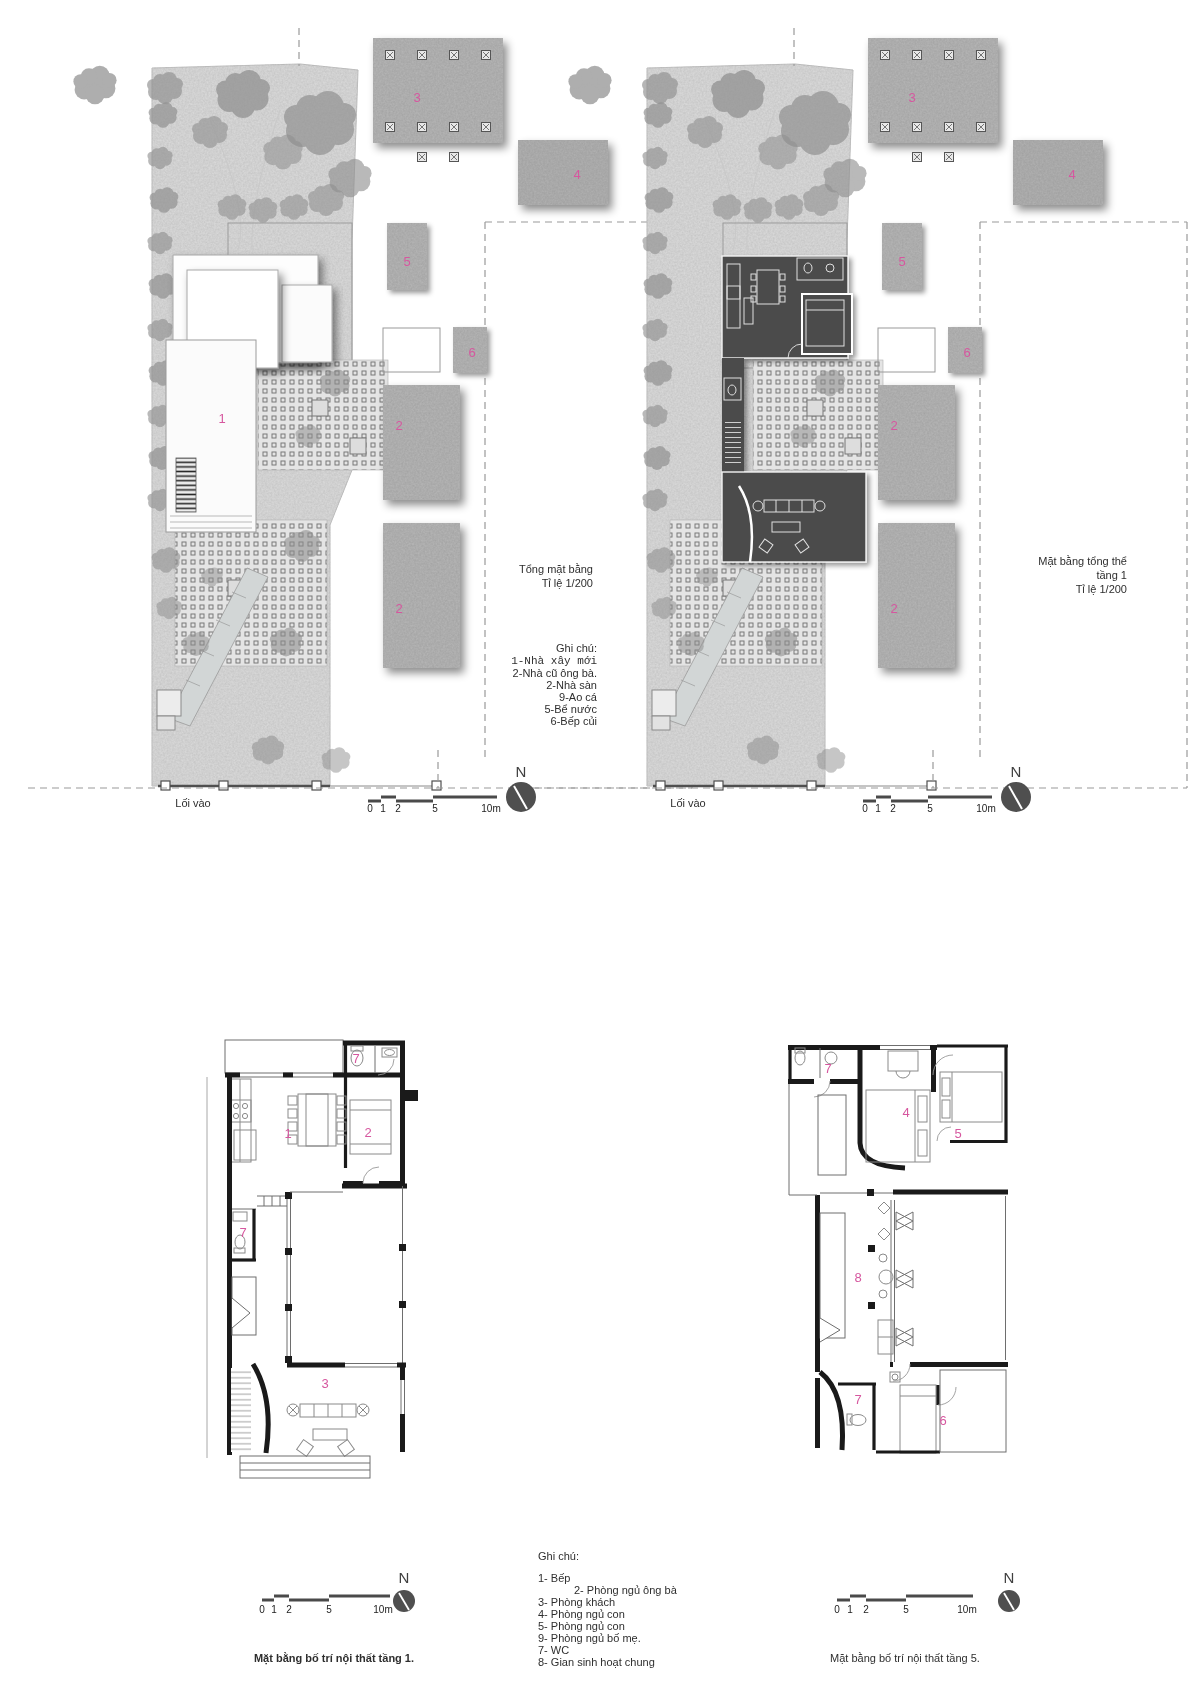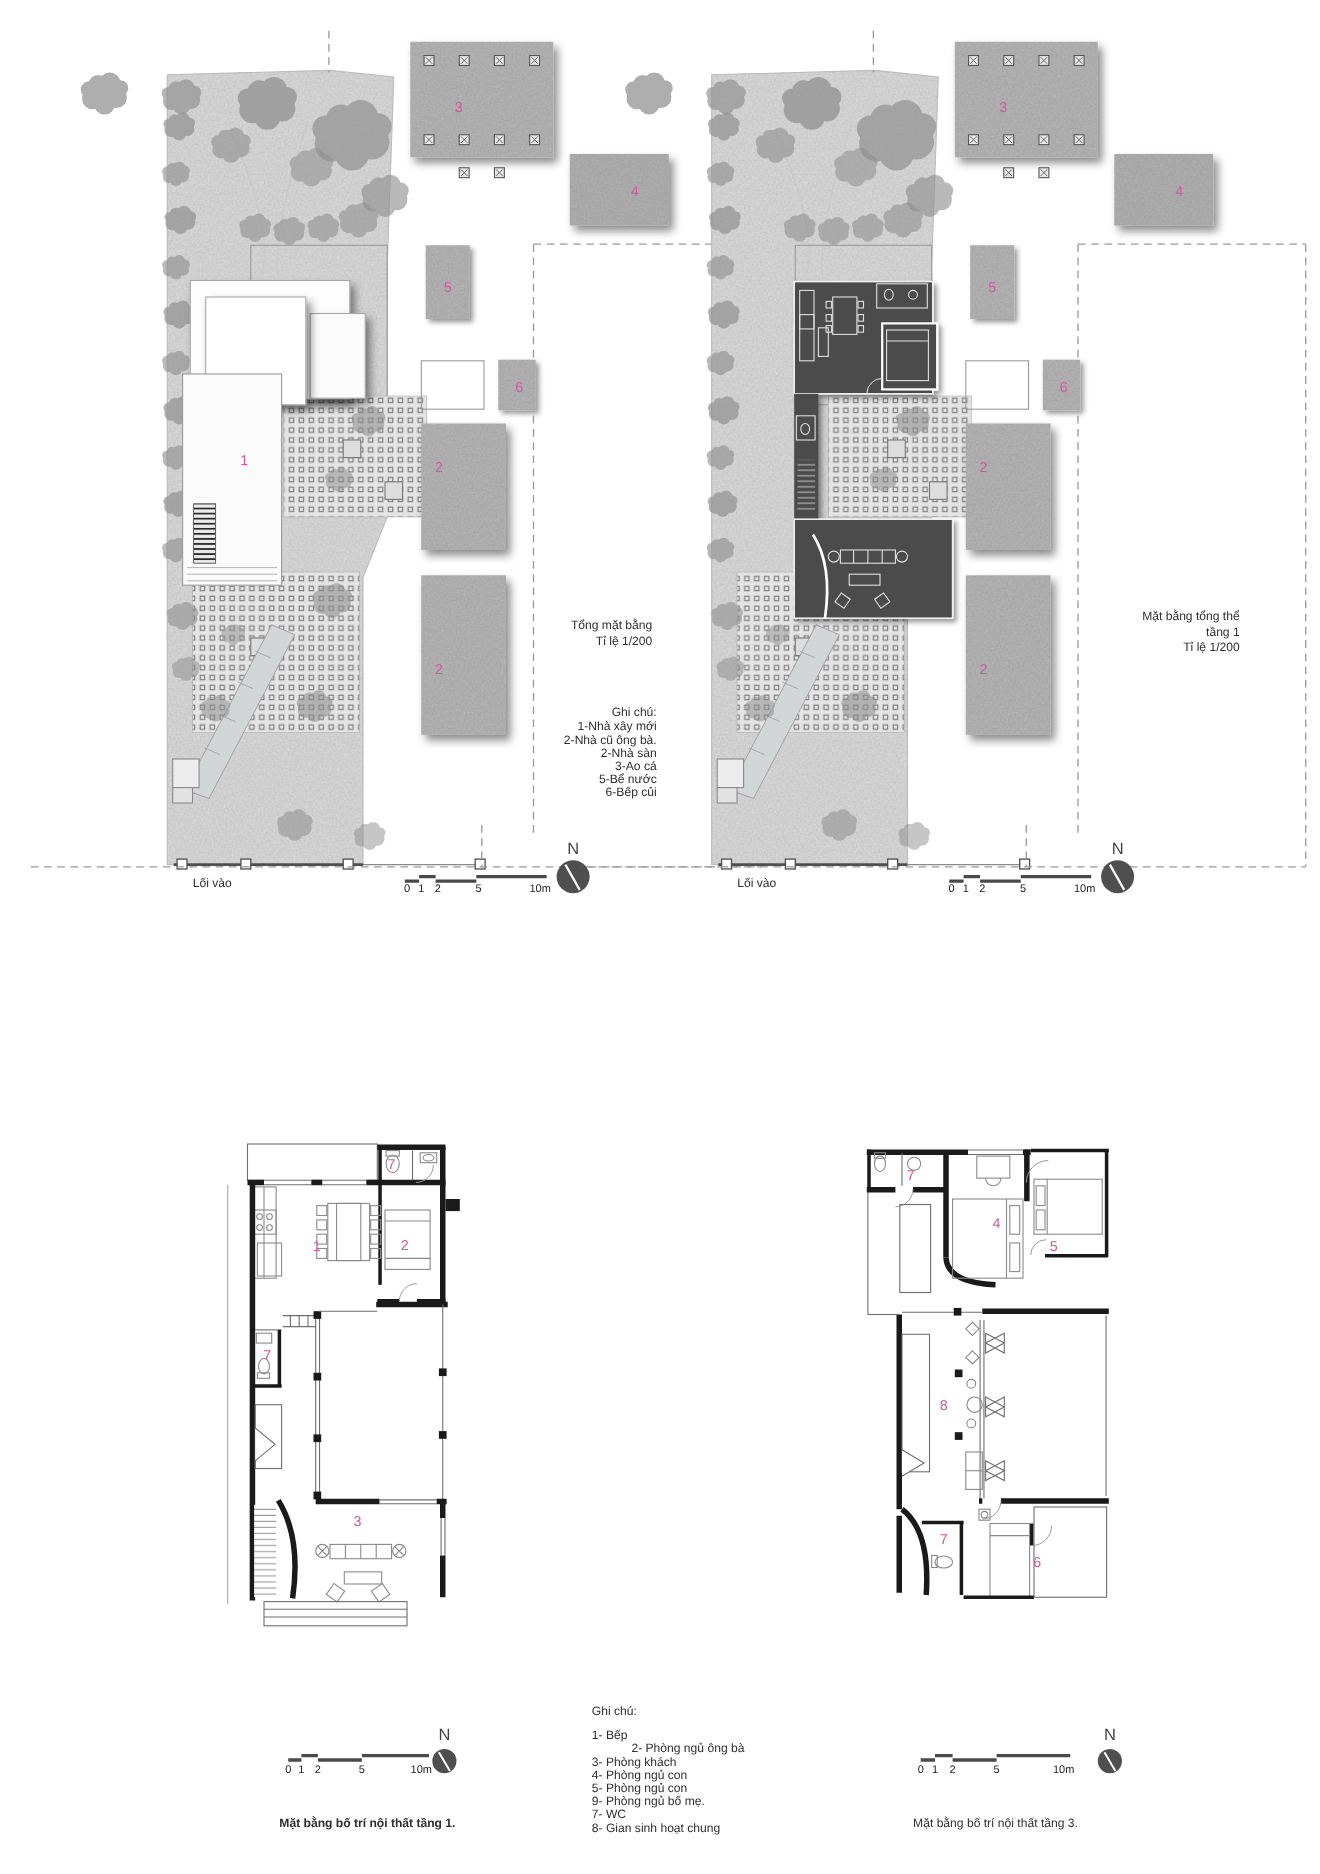--- a/index.html
+++ b/index.html
@@ -450,24 +450,24 @@
   <g>
     <circle cx="1009" cy="1601" r="11" fill="#4f4f4f"></circle>
     <line x1="1014" y1="1610" x2="1004" y2="1593" stroke="#fff" stroke-width="1.8"></line>
   </g>
 </svg>
 
   <div class="t ra" style="right:607px;top:563px;">Tổng mặt bằng</div>
   <div class="t ra" style="right:607px;top:577px;">Tỉ lệ 1/200</div>
 
   <div class="t ra" style="right:603px;top:642px;">Ghi chú:</div>
-  <div class="t ra" style="right:603px;top:655px;">1-Nhà xây mới</div>
+  <div class="t ra" style="right:603px;top:655px;font-family:Liberation Mono, monospace;">1-Nhà xây mới</div>
   <div class="t ra" style="right:603px;top:667px;">2-Nhà cũ ông bà.</div>
   <div class="t ra" style="right:603px;top:679px;">2-Nhà sàn</div>
-  <div class="t ra" style="right:603px;top:691px;">3-Ao cá</div>
+  <div class="t ra" style="right:603px;top:691px;">9-Ao cá</div>
   <div class="t ra" style="right:603px;top:703px;">5-Bể nước</div>
   <div class="t ra" style="right:603px;top:715px;margin-left:48px;">6-Bếp củi</div>
 
   <div class="t ra" style="right:73px;top:555px;">Mặt bằng tổng thể</div>
   <div class="t ra" style="right:73px;top:569px;">tầng 1</div>
   <div class="t ra" style="right:73px;top:583px;">Tỉ lệ 1/200</div>
 
   <div class="t c" style="left:193px;top:797px;">Lối vào</div>
   <div class="t c" style="left:688px;top:797px;">Lối vào</div>
 
@@ -494,21 +494,21 @@
   <div class="t scl c" style="left:866px;top:1604px;">2</div>
   <div class="t scl c" style="left:906px;top:1604px;">5</div>
   <div class="t scl c" style="left:967px;top:1604px;">10m</div>
 
   <div class="t north c" style="left:521px;top:766px;">N</div>
   <div class="t north c" style="left:1016px;top:766px;">N</div>
   <div class="t north c" style="left:404px;top:1572px;">N</div>
   <div class="t north c" style="left:1009px;top:1572px;">N</div>
 
   <div class="t cap c" style="left:334px;top:1652px;font-weight:bold;">Mặt bằng bố trí nội thất tầng 1.</div>
-  <div class="t cap c" style="left:905px;top:1652px;">Mặt bằng bố trí nội thất tầng 3.</div>
+  <div class="t cap c" style="left:905px;top:1652px;">Mặt bằng bố trí nội thất tầng 5.</div>
 
   <div class="t leg" style="left:538px;top:1550px;">Ghi chú:</div>
   <div class="t leg" style="left:538px;top:1572px;">1- Bếp</div>
   <div class="t leg" style="left:538px;top:1584px;margin-left:36px;">2- Phòng ngủ ông bà</div>
   <div class="t leg" style="left:538px;top:1596px;">3- Phòng khách</div>
   <div class="t leg" style="left:538px;top:1608px;">4- Phòng ngủ con</div>
   <div class="t leg" style="left:538px;top:1620px;">5- Phòng ngủ con</div>
   <div class="t leg" style="left:538px;top:1632px;">9- Phòng ngủ bố mẹ.</div>
   <div class="t leg" style="left:538px;top:1644px;">7- WC</div>
   <div class="t leg" style="left:538px;top:1656px;">8- Gian sinh hoạt chung</div>

